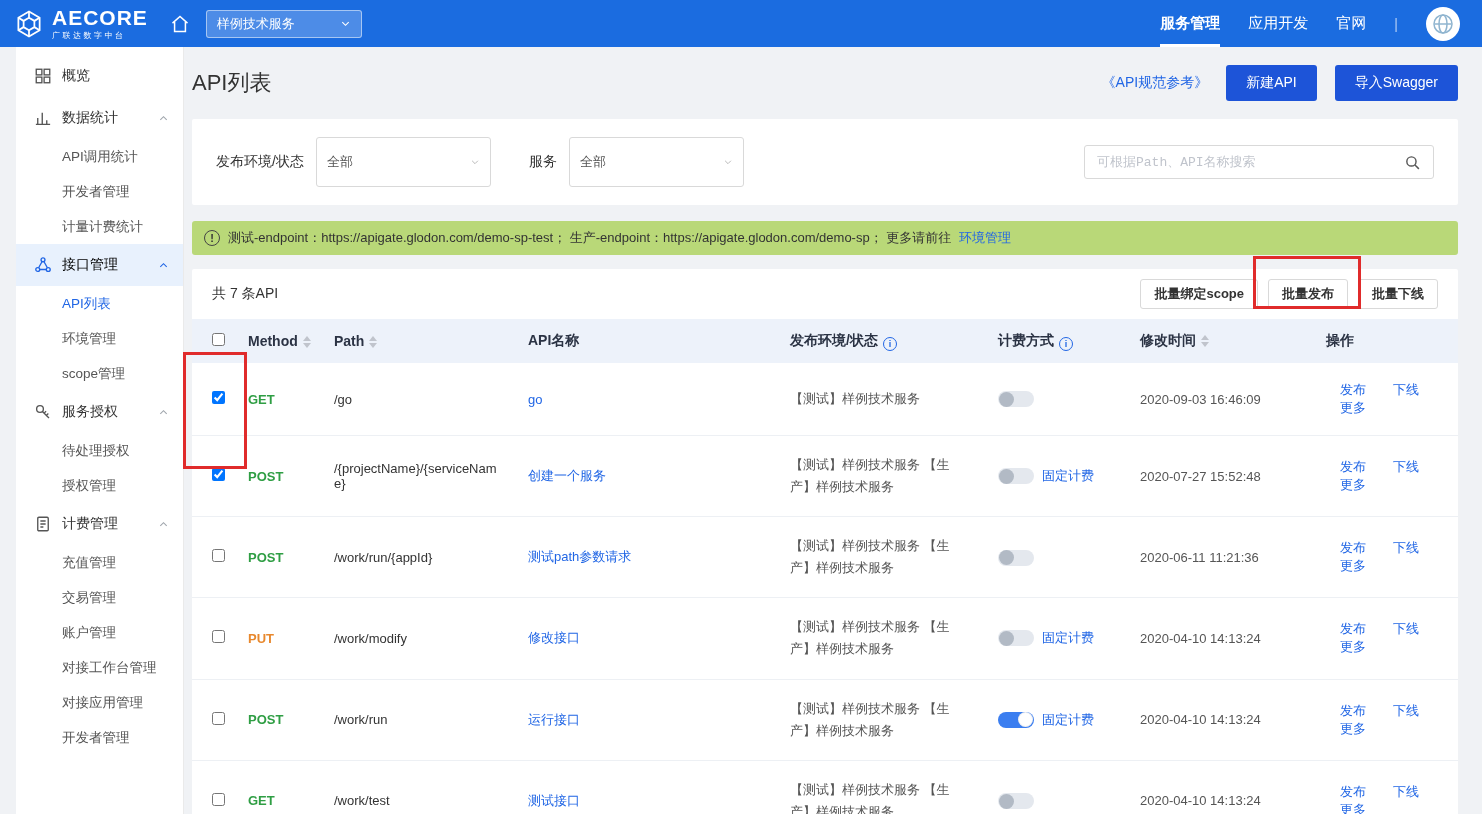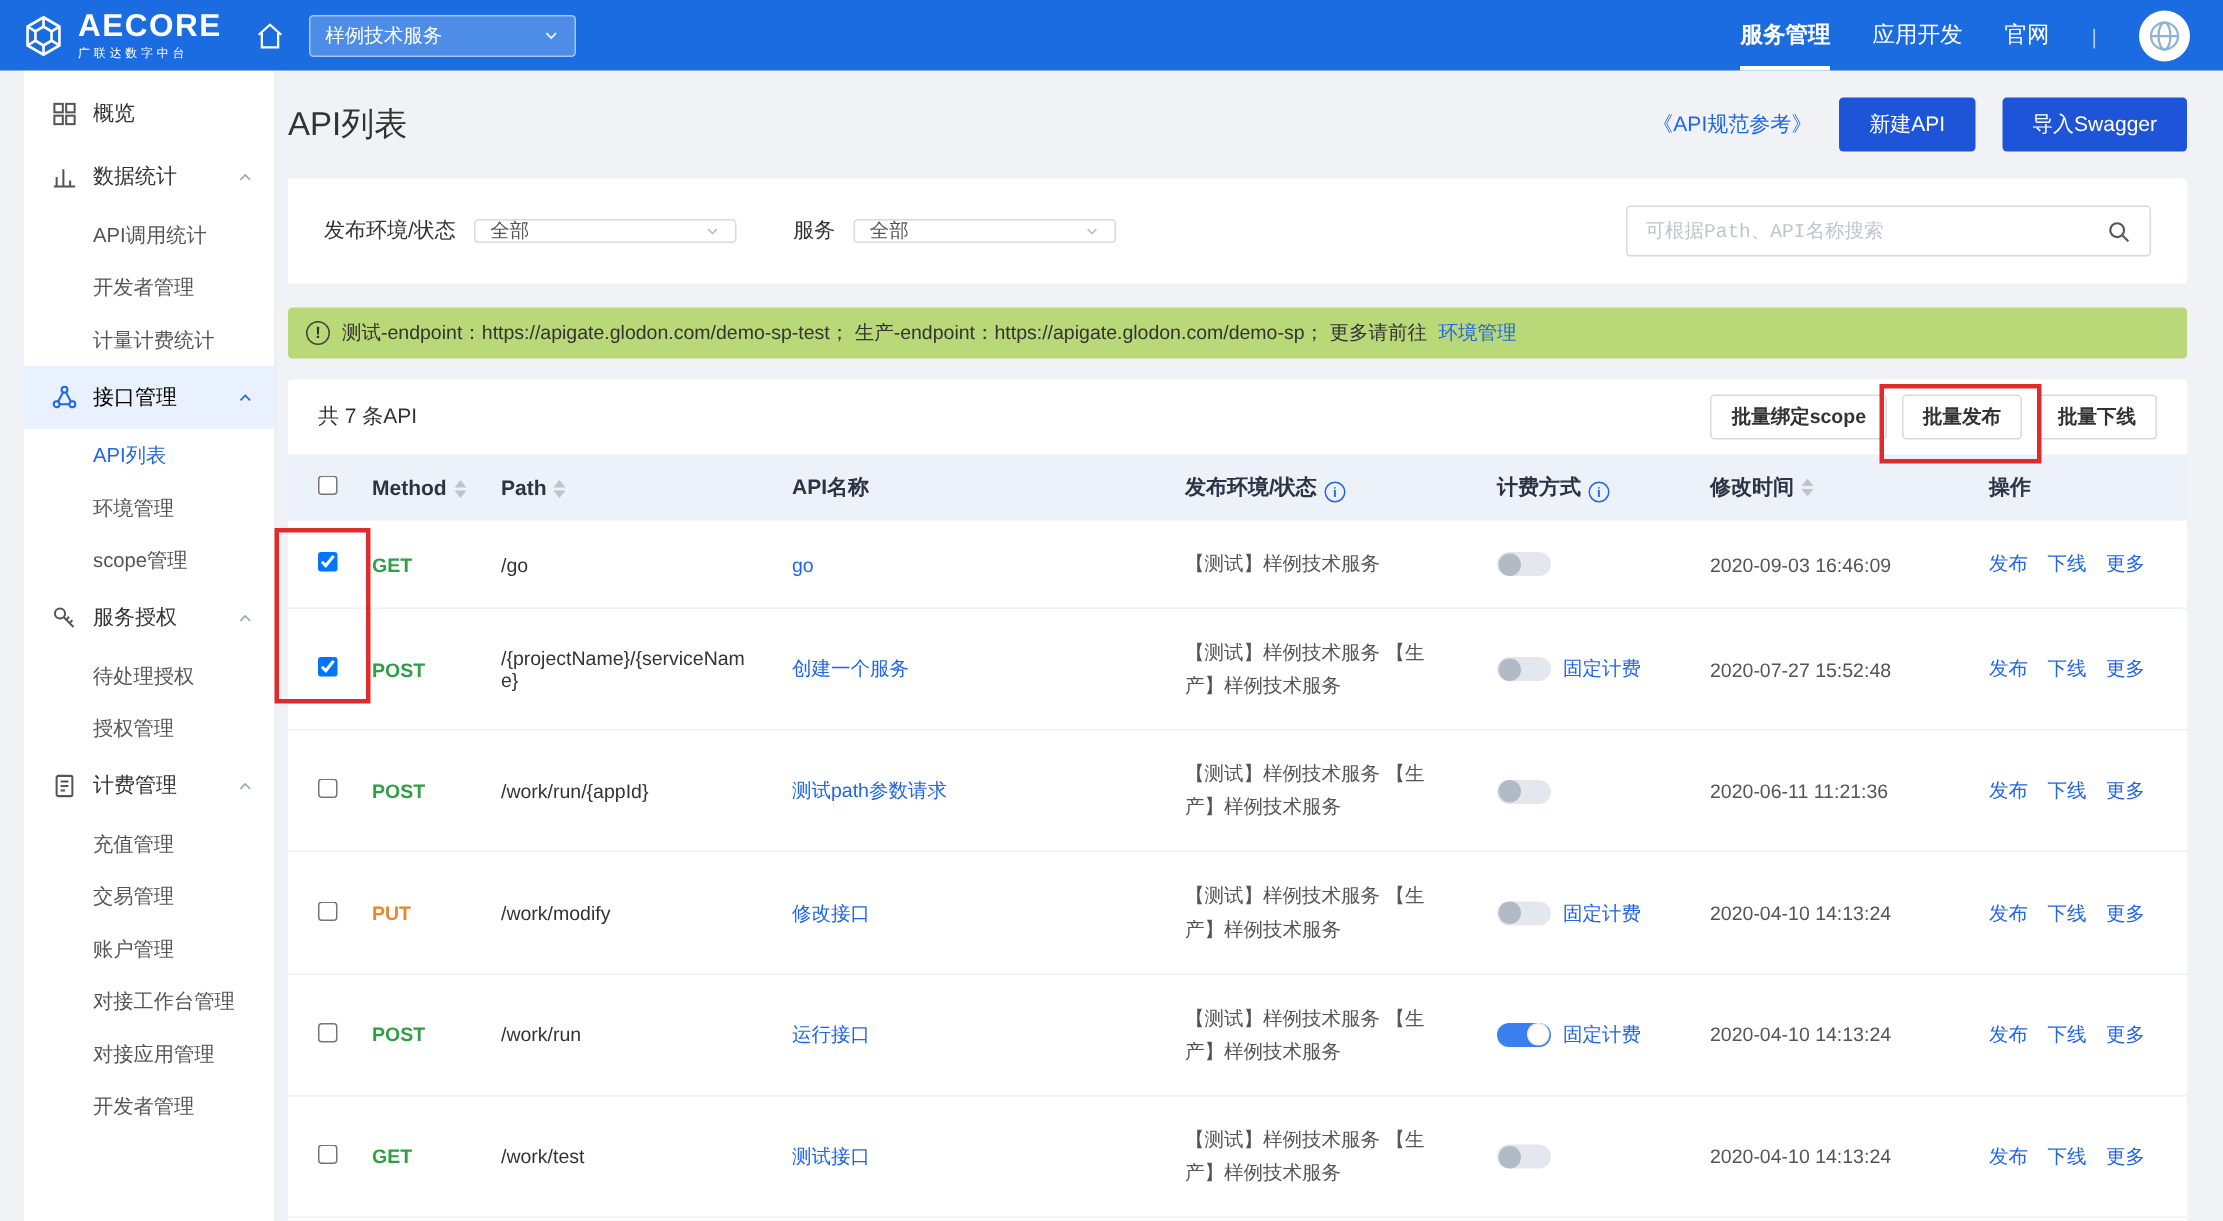--- a/index.html
+++ b/index.html
@@ -6,21 +6,21 @@
   html,body { width:1482px; height:814px; overflow:hidden; }
   body { font-family:"Liberation Sans","DejaVu Sans",sans-serif; background:#f0f2f5; position:relative; }
   a { text-decoration:none; cursor:pointer; }
 
   
   .navbar { height:47px; background:#1b6ce0; display:flex; align-items:center; padding:0 22px 0 14px; position:relative; z-index:10; }
   .brand { display:flex; align-items:center; gap:8px; color:#fff; }
   .brand-name { font-size:21px; font-weight:bold; letter-spacing:1px; line-height:1; }
   .brand-sub { font-size:8px; letter-spacing:2.5px; margin-top:2px; }
   .home-btn { margin-left:22px; display:flex; align-items:center; cursor:pointer; }
-  .nav-select { margin-left:16px; width:178px; height:28px; background:rgba(255,255,255,.22); border:1px solid rgba(255,255,255,.5); border-radius:3px; color:#fff; display:flex; align-items:center; justify-content:space-between; padding:0 10px; font-size:13px; cursor:pointer; }
+  .nav-select { margin-left:16px; width:156px; height:28px; background:rgba(255,255,255,.22); border:1px solid rgba(255,255,255,.5); border-radius:3px; color:#fff; display:flex; align-items:center; justify-content:space-between; padding:0 10px; font-size:13px; cursor:pointer; }
   .nav-menu { margin-left:auto; display:flex; align-items:center; gap:28px; color:#fff; font-size:15px; height:47px; }
   .nav-item { height:100%; display:flex; align-items:center; position:relative; cursor:pointer; }
   .nav-item.active { font-weight:bold; }
   .nav-item.active::after { content:""; position:absolute; left:0; right:0; bottom:0; height:3px; background:#fff; }
   .nav-divider { color:rgba(255,255,255,.65); font-size:14px; }
   .avatar { width:34px; height:34px; border-radius:50%; background:#fff; display:flex; align-items:center; justify-content:center; cursor:pointer; }
 
   
   .sidebar { position:absolute; top:47px; left:16px; width:168px; bottom:0; background:#fff; border-right:1px solid #eaeaea; padding-top:8px; z-index:5; }
   .side-group { height:42px; display:flex; align-items:center; padding:0 14px 0 18px; font-size:14px; color:#333; cursor:pointer; }
@@ -36,21 +36,21 @@
   .page-header { height:72px; display:flex; align-items:center; }
   .page-title { font-size:22px; color:#333; font-weight:500; }
   .page-header-right { margin-left:auto; display:flex; align-items:center; gap:18px; }
   .spec-link { color:#2166e5; font-size:14px; }
   .btn-primary { background:#1d54d8; color:#fff; height:36px; padding:0 20px; border:none; border-radius:3px; font-size:14px; cursor:pointer; }
 
   .filter-card { background:#fff; border-radius:2px; padding:18px 24px; display:flex; align-items:center; }
   .filter-group { display:flex; align-items:center; }
   .filter-group + .filter-group { margin-left:38px; }
   .filter-label { font-size:14px; color:#333; margin-right:12px; white-space:nowrap; }
-  .select { width:175px; height:16px; border:1px solid #d9d9d9; border-radius:3px; display:flex; align-items:center; justify-content:space-between; padding:0 10px; font-size:13px; color:#555; background:#fff; cursor:pointer; }
+  .select { width:175px; height:50px; border:1px solid #d9d9d9; border-radius:3px; display:flex; align-items:center; justify-content:space-between; padding:0 10px; font-size:13px; color:#555; background:#fff; cursor:pointer; }
   .search-box { margin-left:auto; width:350px; height:34px; border:1px solid #d9d9d9; border-radius:3px; display:flex; align-items:center; padding:0 12px; background:#fff;font-family:Liberation Mono, monospace; }
   .search-box input { border:none; outline:none; flex:1; font-size:13px; color:#333; font-family:inherit; }
   input::placeholder { color:#c0c4cc; }
 
   .notice { margin-top:16px; background:#b9d878; border-radius:3px; padding:8px 12px; font-size:13px; color:#333; display:flex; align-items:center; gap:8px; }
   .notice .bang { width:16px; height:16px; border:1.3px solid #444; border-radius:50%; display:inline-flex; align-items:center; justify-content:center; font-size:11px; font-weight:bold; flex:none; }
   .notice a { color:#2166e5; margin-left:4px; }
 
   .table-card { margin-top:14px; background:#fff; border-radius:2px; position:relative; }
   .table-toolbar { height:50px; display:flex; align-items:center; padding:0 20px; }
@@ -64,21 +64,21 @@
   th:first-child, td:first-child { padding-left:20px; }
   tbody tr { border-bottom:1px solid #edf0f4; }
   td { padding:18px 8px 18px 0; font-size:13px; vertical-align:middle; }
   .method { font-weight:bold; font-size:13px; }
   .method.get, .method.post { color:#2f9e44; }
   .method.put { color:#e8882d; }
   .path { color:#333; word-break:break-all; padding-right:22px; }
   .link { color:#2166e5; }
   .env { color:#555; line-height:1.7; padding-right:26px; }
   .time { color:#555; }
-  .actions .link { margin-right:13px; }
+  .actions .link { margin-right:13px;margin-left:14px; }
 
   .sort { display:inline-flex; flex-direction:column; margin-left:5px; vertical-align:middle; cursor:pointer; }
   .sort i { display:block; width:0; height:0; border:4px solid transparent; }
   .sort i.up { border-bottom:5px solid #c0c4cc; border-top:0; margin-bottom:2px; }
   .sort i.dn { border-top:5px solid #c0c4cc; border-bottom:0; }
 
   .info { display:inline-flex; width:14px; height:14px; border-radius:50%; border:1px solid #2166e5; color:#2166e5; font-size:9px; align-items:center; justify-content:center; margin-left:5px; vertical-align:-2px; font-style:normal; cursor:pointer; }
 
   .toggle { width:36px; height:16px; border-radius:9px; background:#e4e8ee; display:inline-block; position:relative; vertical-align:middle; cursor:pointer; }
   .toggle .knob { width:15px; height:15px; border-radius:50%; background:#b2bac5; position:absolute; left:1px; top:.5px; }

